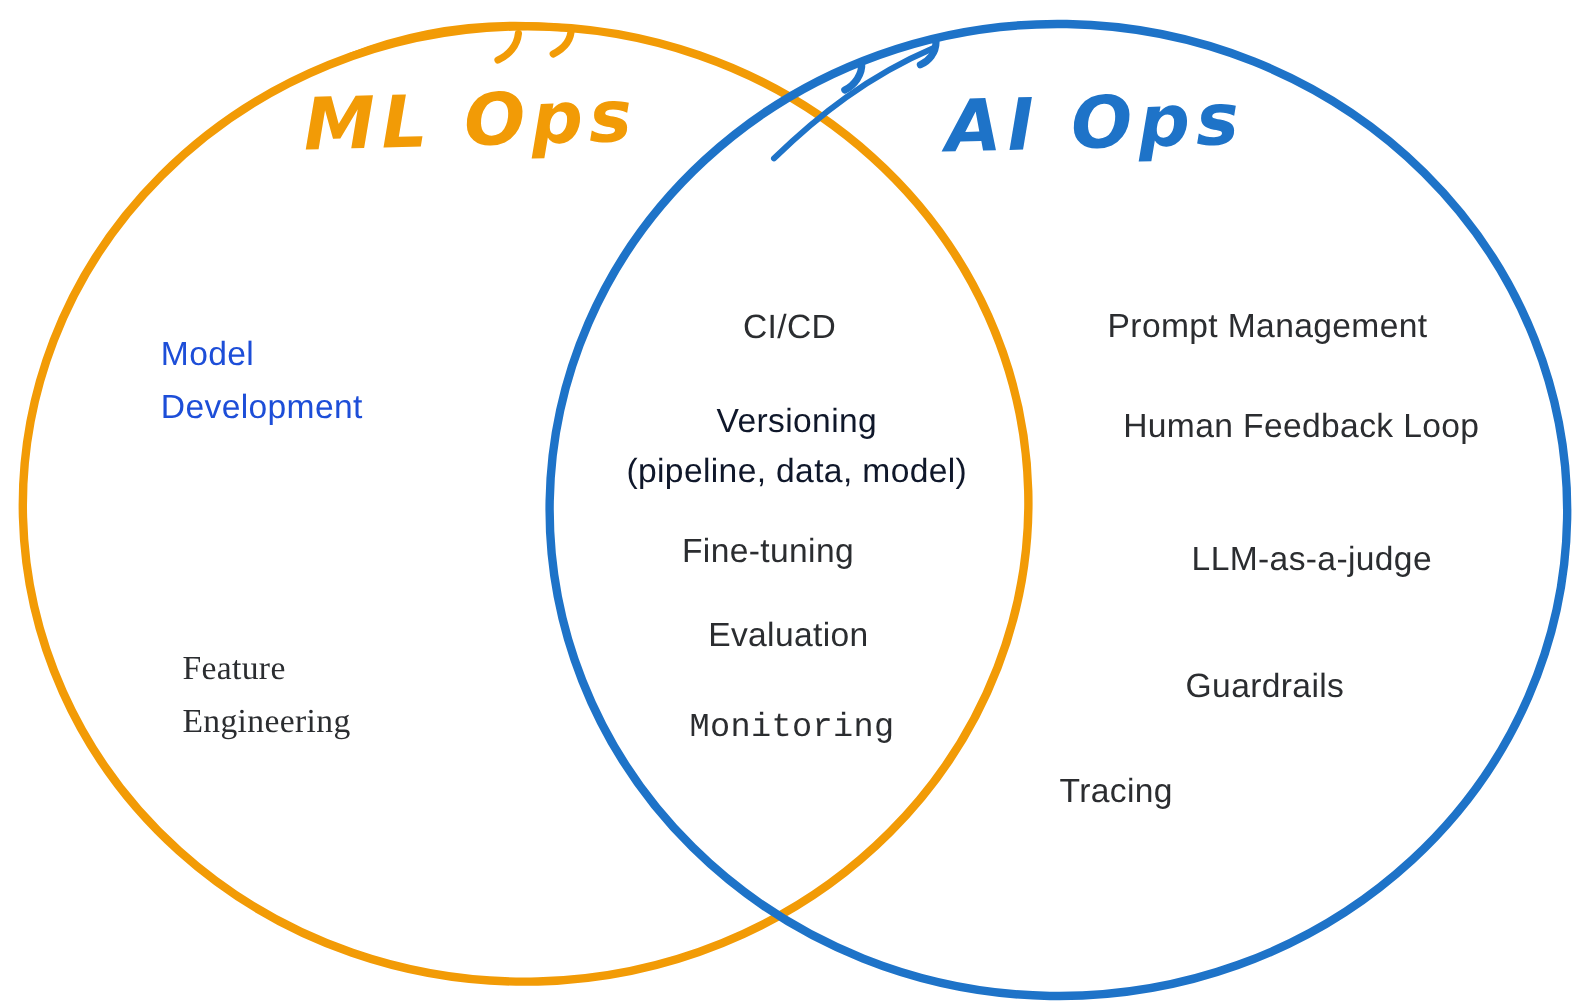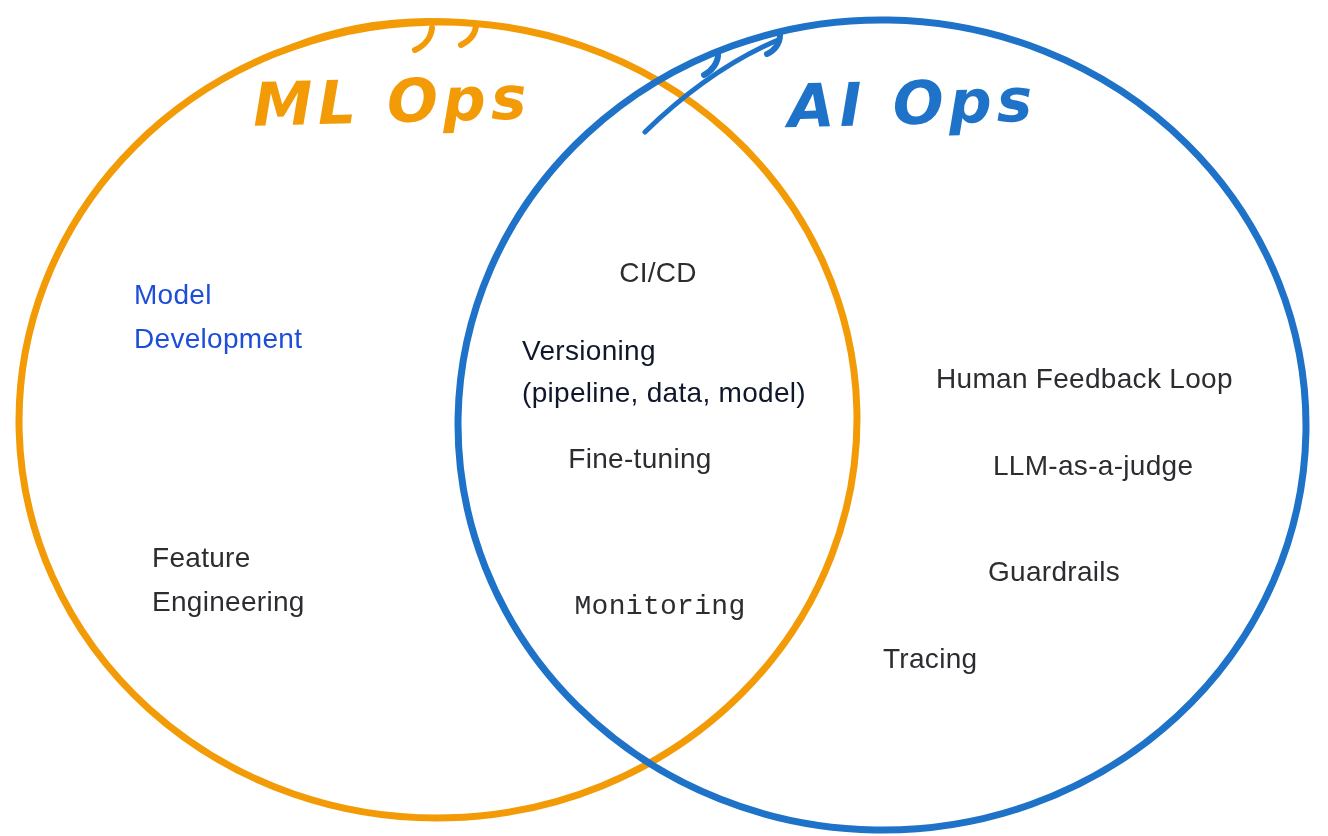--- a/index.html
+++ b/index.html
@@ -31,21 +31,21 @@
   .title-right { left: 788px; top: 68px; }
   .label {
     position: absolute;
     font-size: 28px;
     line-height: 44px;
     white-space: pre-line;
     letter-spacing: 0.3px;
   }
   .centered {
     transform: translateX(-50%);
-    text-align: left;
+    text-align: center;
   }
   .tight { line-height: 34px; }
   .mid { line-height: 42px; }
 </style>
 </head>
 <body>
 
 <div class="stage">
 
   <svg class="circles" viewBox="0 0 1328 836" aria-hidden="true">
@@ -61,27 +61,29 @@
       <path d="M 718 52 c 1 10 -6 19 -14 23" stroke-width="6" fill="none" style="stroke: rgb(30, 115, 200);"></path>
       <path d="M 780 35 c 0 9 -6 16 -13 19" stroke-width="6" fill="none" style="stroke: rgb(30, 115, 200);"></path>
     </g>
   </svg>
 
   <div class="venn-title title-left" style="color: rgb(242, 155, 6);">ML Ops</div>
   <div class="venn-title title-right" style="color: rgb(30, 115, 200);">AI Ops</div>
 
   <div class="label" style="left: 134px; top: 273px; color: #1d4ed8;">Model
 Development</div>
-  <div class="label" style="left: 152px; top: 536px; color: rgb(43, 45, 48);">Feature
+  <div class="label" style="left: 152px; top: 536px; color: rgb(43, 45, 48); font-family: Liberation Serif, serif;">Feature
 Engineering</div>
 
   <div class="label centered tight" style="left: 658px; top: 256px; color: rgb(43, 45, 48);">CI/CD</div>
   <div class="label centered mid" style="left: 664px; top: 330px; color: #0f172a;">Versioning
 (pipeline, data, model)</div>
   <div class="label centered tight" style="left: 640px; top: 442px; color: rgb(43, 45, 48);">Fine-tuning</div>
+  <div class="label centered tight" style="left: 657px; top: 512px; color: rgb(43, 45, 48);">Evaluation</div>
   <div class="label centered tight" style="left: 660px; top: 590px; color: rgb(43, 45, 48); font-family: Liberation Mono, monospace;">Monitoring</div>
 
-  <div class="label tight" style="left: 936px; top: 362px; color: rgb(43, 45, 48);">Human Feedback Loop</div>
+  <div class="label tight" style="left: 923px; top: 255px; color: rgb(43, 45, 48);">Prompt Management</div>
+  <div class="label tight" style="left: 936px; top: 338px; color: rgb(43, 45, 48);">Human Feedback Loop</div>
   <div class="label tight" style="left: 988px; top: 555px; color: rgb(43, 45, 48);">Guardrails</div>
   <div class="label tight" style="left: 993px; top: 449px; color: rgb(43, 45, 48);">LLM-as-a-judge</div>
   <div class="label tight" style="left: 883px; top: 642px; color: rgb(43, 45, 48);">Tracing</div>
 
 </div>
 
 </body></html>

